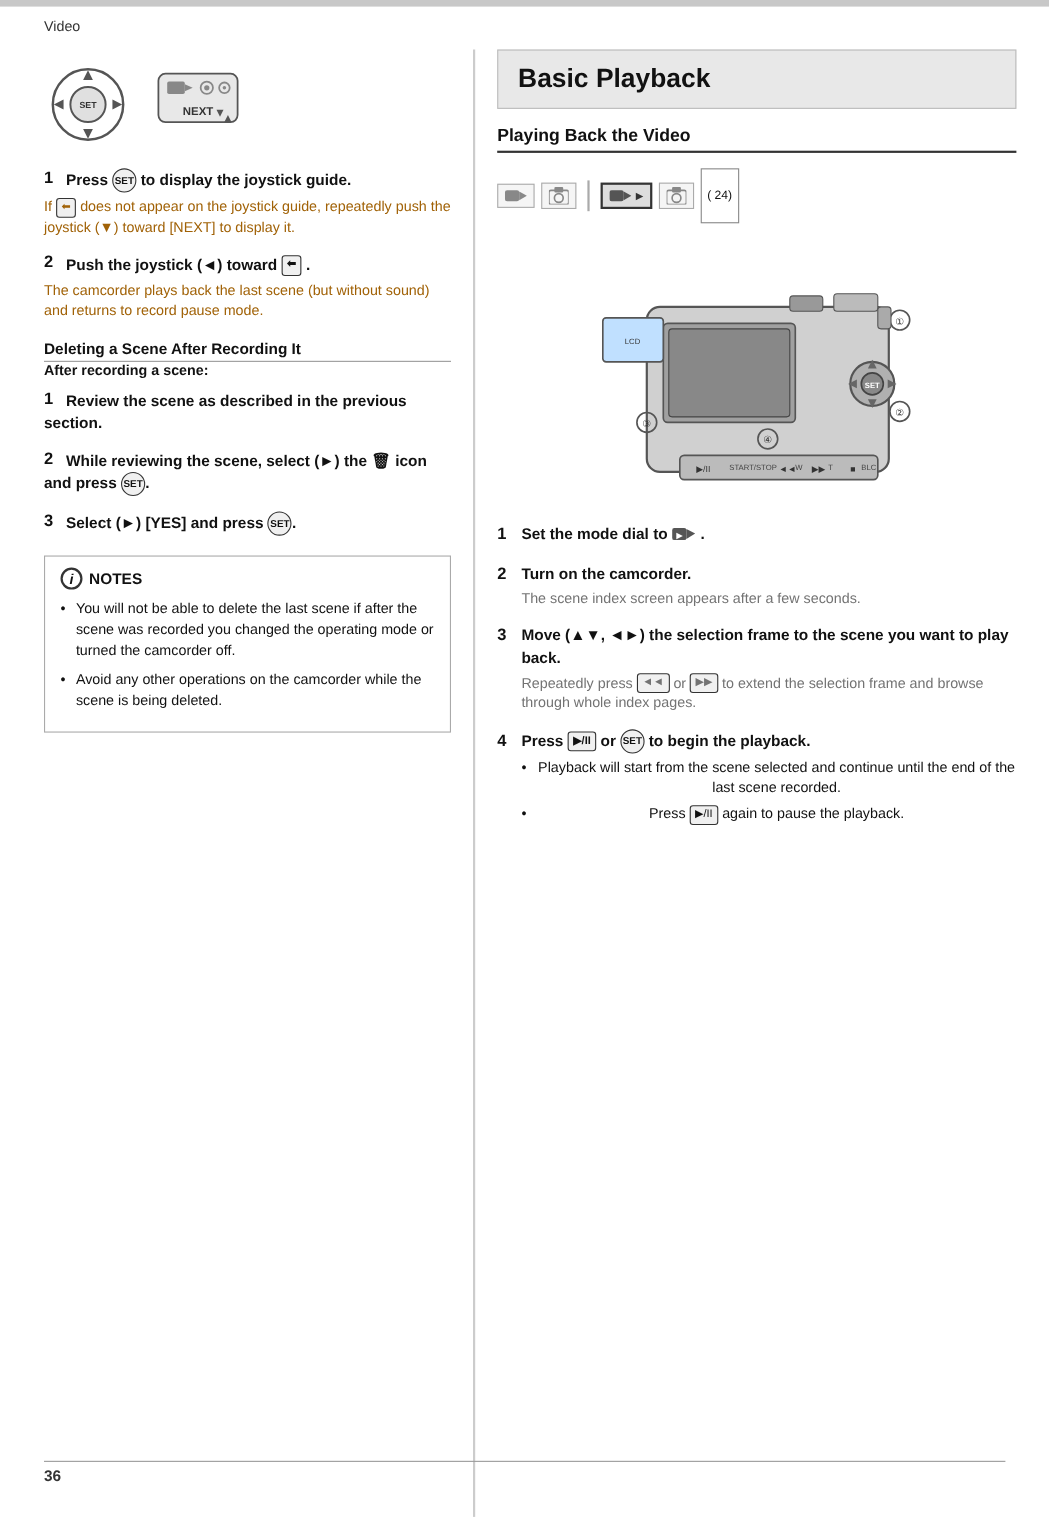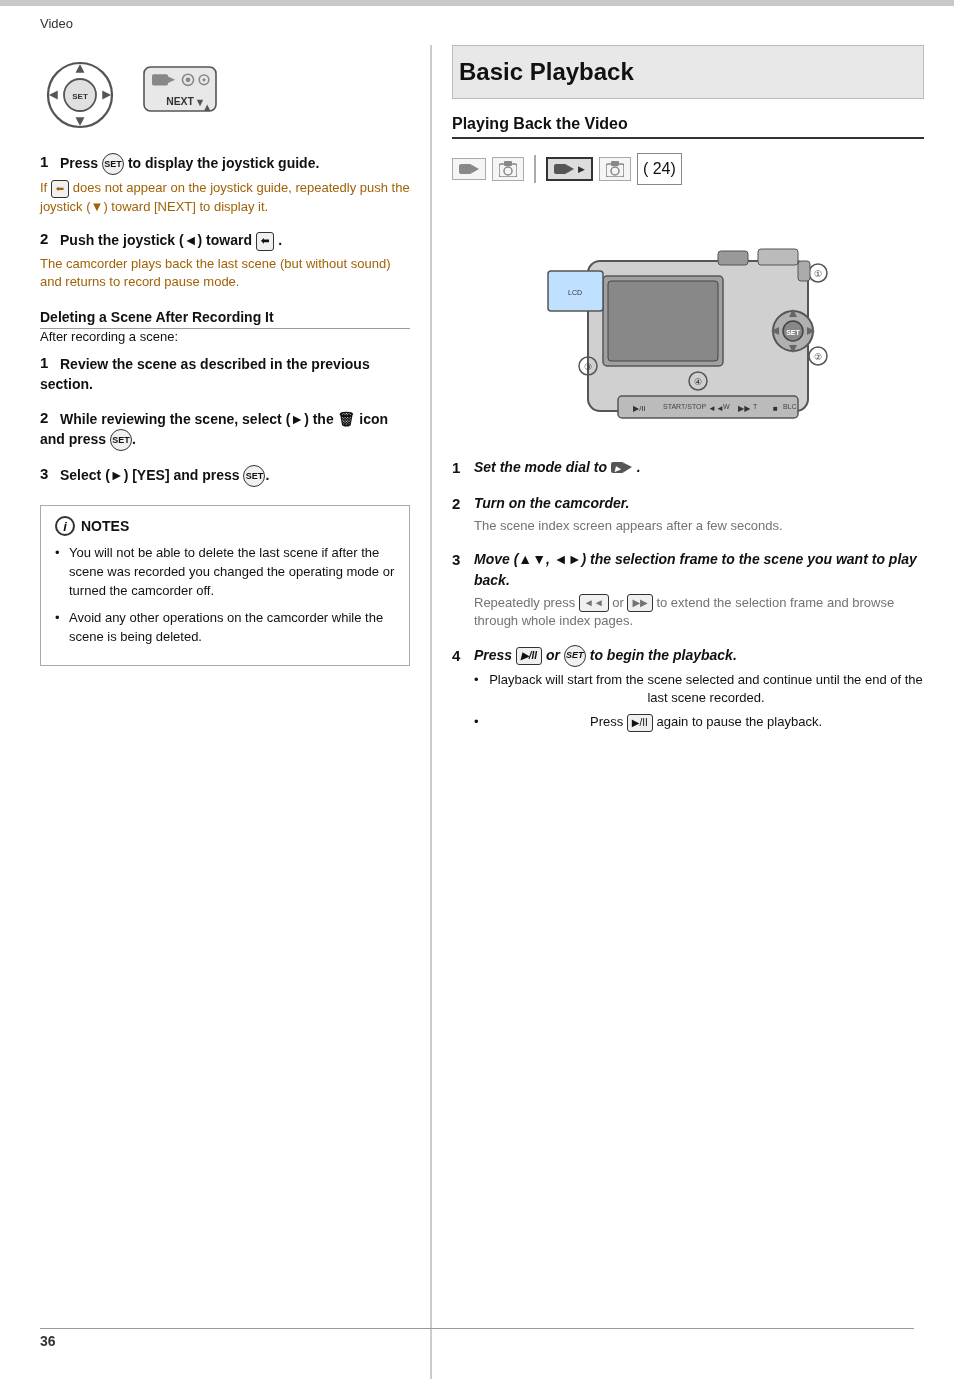--- a/index.html
+++ b/index.html
@@ -160,21 +160,21 @@
       left: 40px;
       right: 40px;
       height: 1px;
       background: #999;
     }
 
     
     .section-title-box {
       background: #e8e8e8;
       border: 1px solid #bbb;
-      padding: 12px 6px;
+      padding: 12px 18px;
       margin-bottom: 16px;
     }
     .section-title {
       font-size: 24px;
       font-weight: bold;
       color: #111;
     }
     .subsection-title {
       font-weight: bold;
       font-size: 16px;
@@ -204,23 +204,23 @@
       border: 2px solid #333;
       background: #ddd;
     }
     .mode-divider {
       width: 2px;
       height: 28px;
       background: #aaa;
       margin: 0 4px;
     }
     .ref-box {
-      font-size: 16px;
+      font-size: 11px;
       border: 1px solid #888;
-      padding: 6px 5px;
+      padding: 18px 5px;
       display: inline-block;
     }
 
     
     .camera-diagram {
       width: 320px;
       height: 240px;
       margin: 0 auto 16px auto;
       display: block;
     }
@@ -235,21 +235,20 @@
       font-size: 15px;
       float: left;
       margin-right: 8px;
       min-width: 14px;
     }
     .r-step-text {
       font-size: 14px;
     }
     .r-step-text strong {
       font-weight: bold;
-      font-style: italic;
     }
     .r-step-sub {
       font-size: 13px;
       line-height: 1.4;
       color: #737373;
       margin-left: 22px;
       margin-top: 4px;
     }
     .bullet-list {
       list-style: none;
@@ -364,21 +363,21 @@
         <div class="step-text">
           <strong>Push the joystick (◄) toward <span class="btn-icon">⬅</span> .</strong>
           <div class="step-sub">
             The camcorder plays back the last scene (but without sound) and returns to record pause mode.
           </div>
         </div>
       </div>
 
       <div class="subheading">Deleting a Scene After Recording It</div>
 
-      <div style="font-size:13px; margin-bottom:10px;">After recording a scene:</div>
+      <div style="font-size:13px; margin-bottom:10px;font-weight:bold;">After recording a scene:</div>
 
       <div class="step clearfix">
         <span class="step-num">1</span>
         <div class="step-text">
           <strong>Review the scene as described in the previous section.</strong>
         </div>
       </div>
 
       <div class="step clearfix">
         <span class="step-num">2</span>

